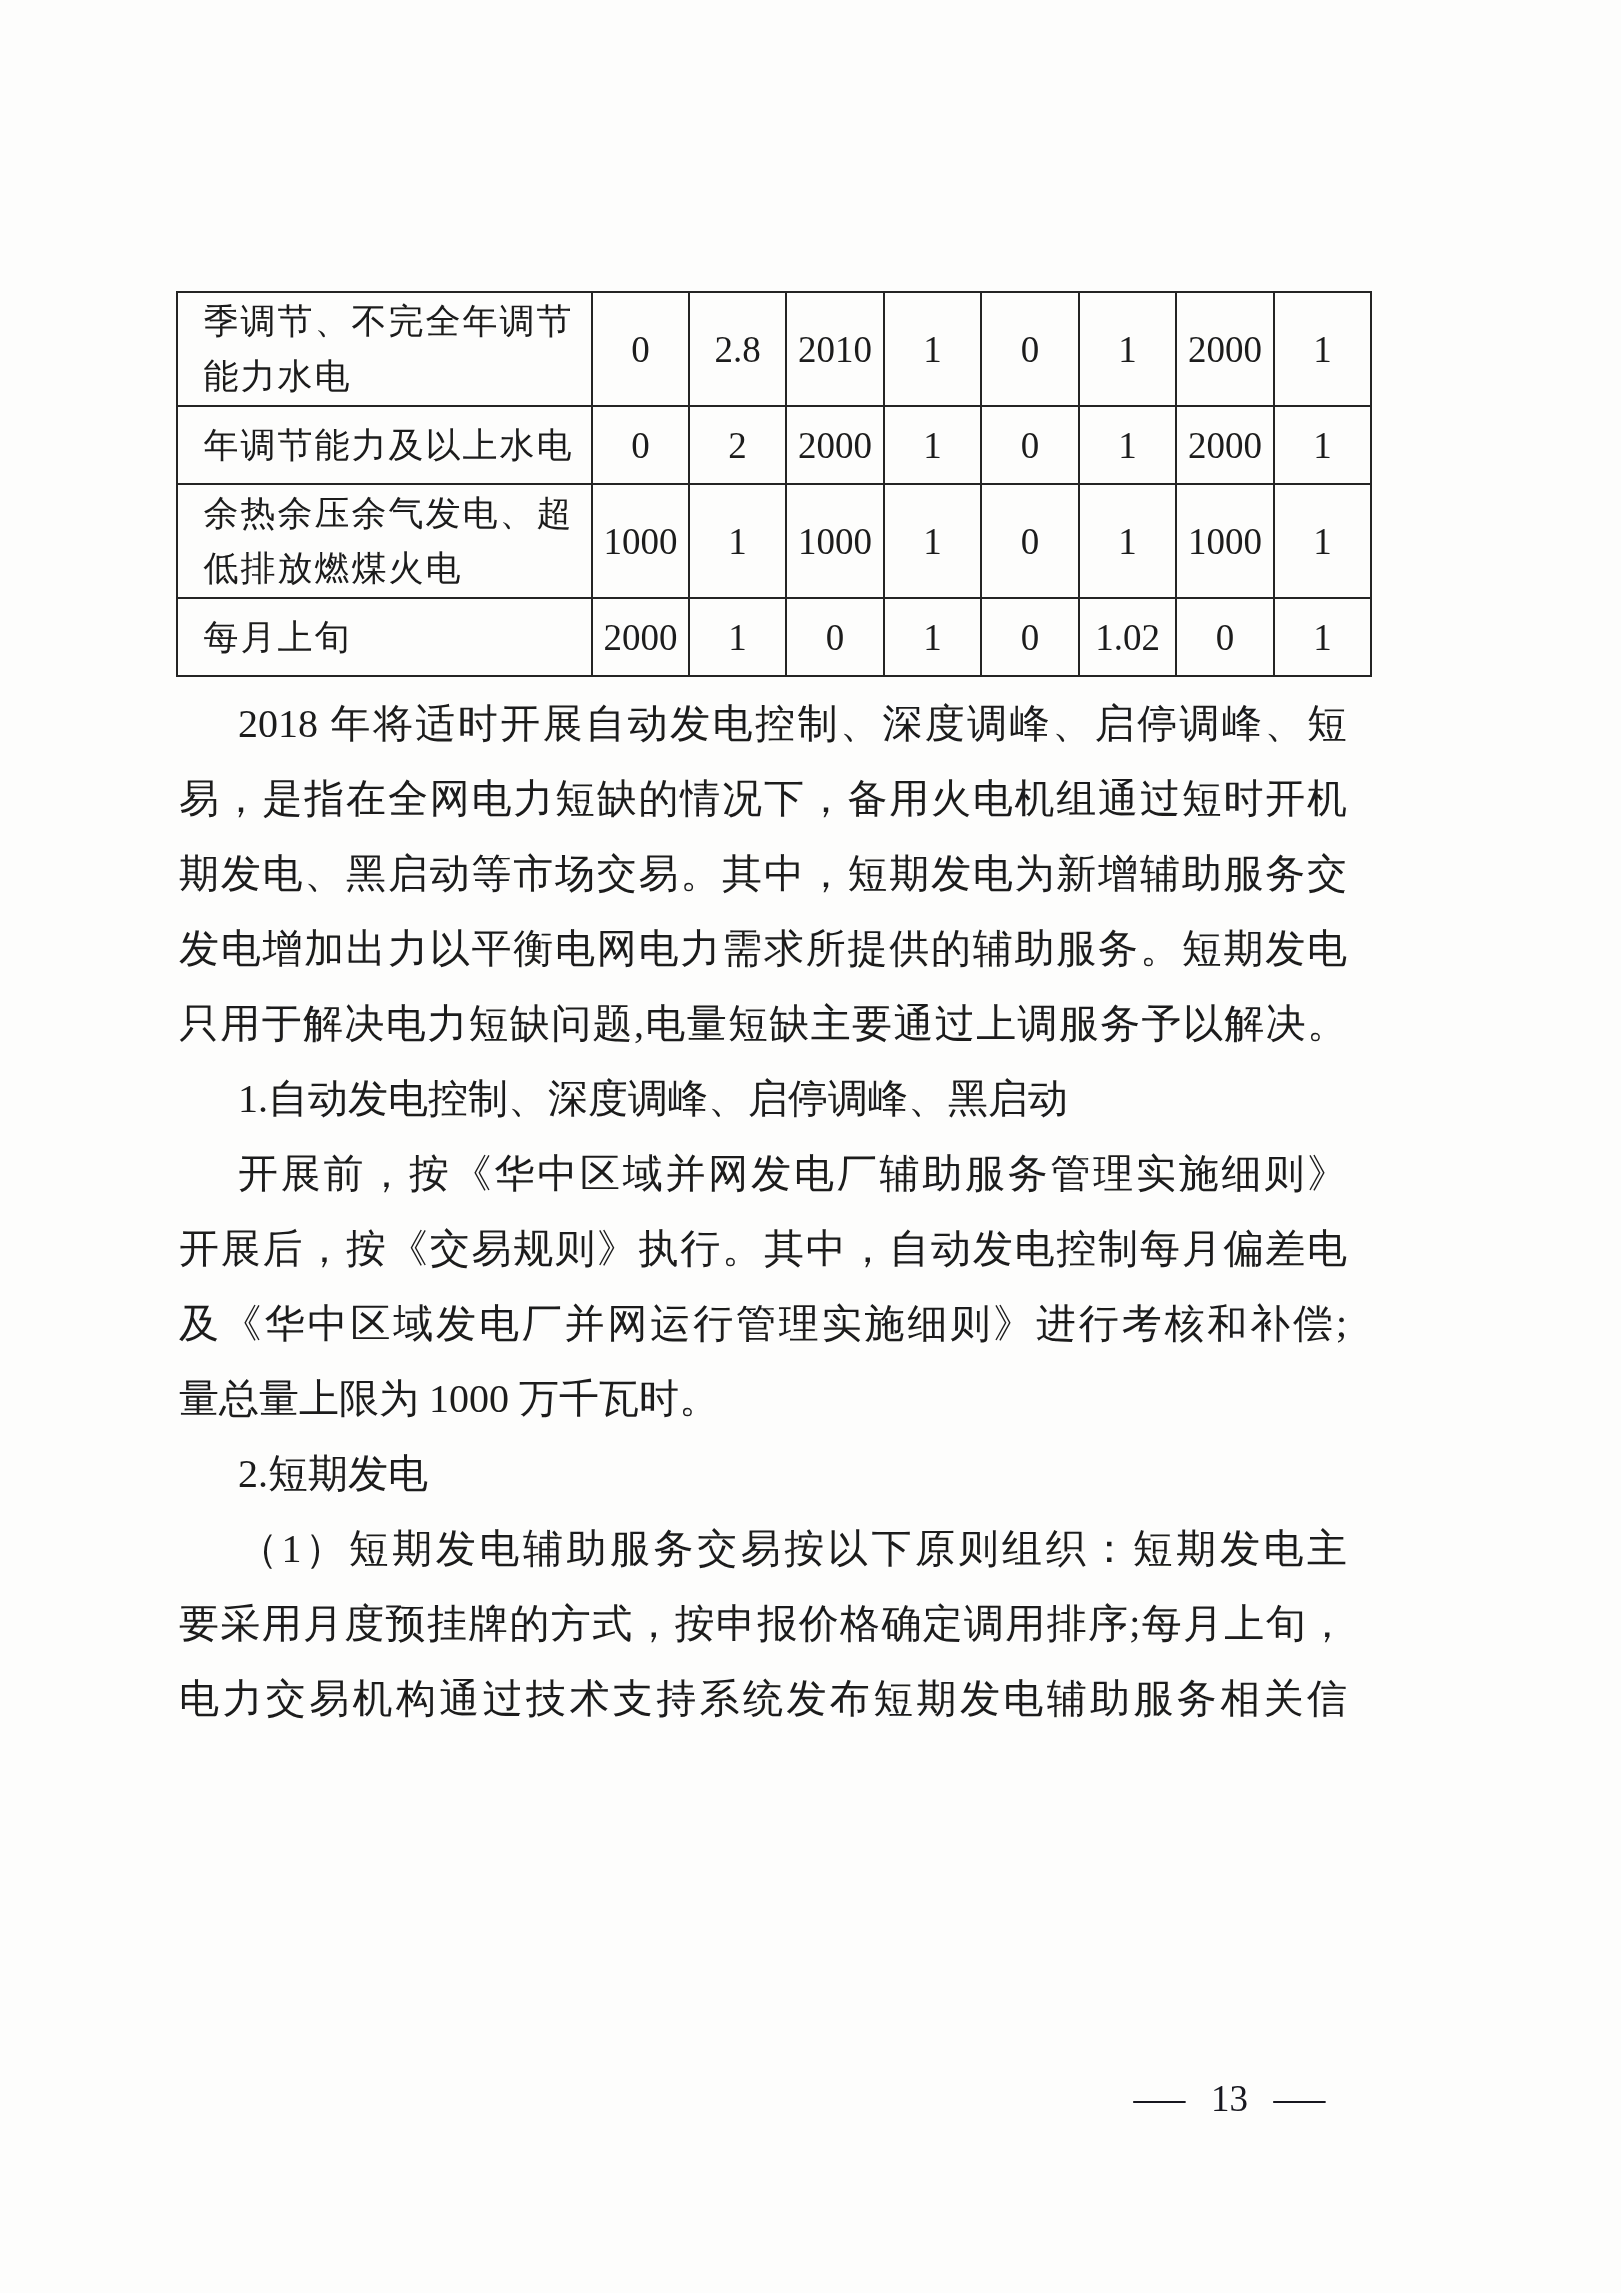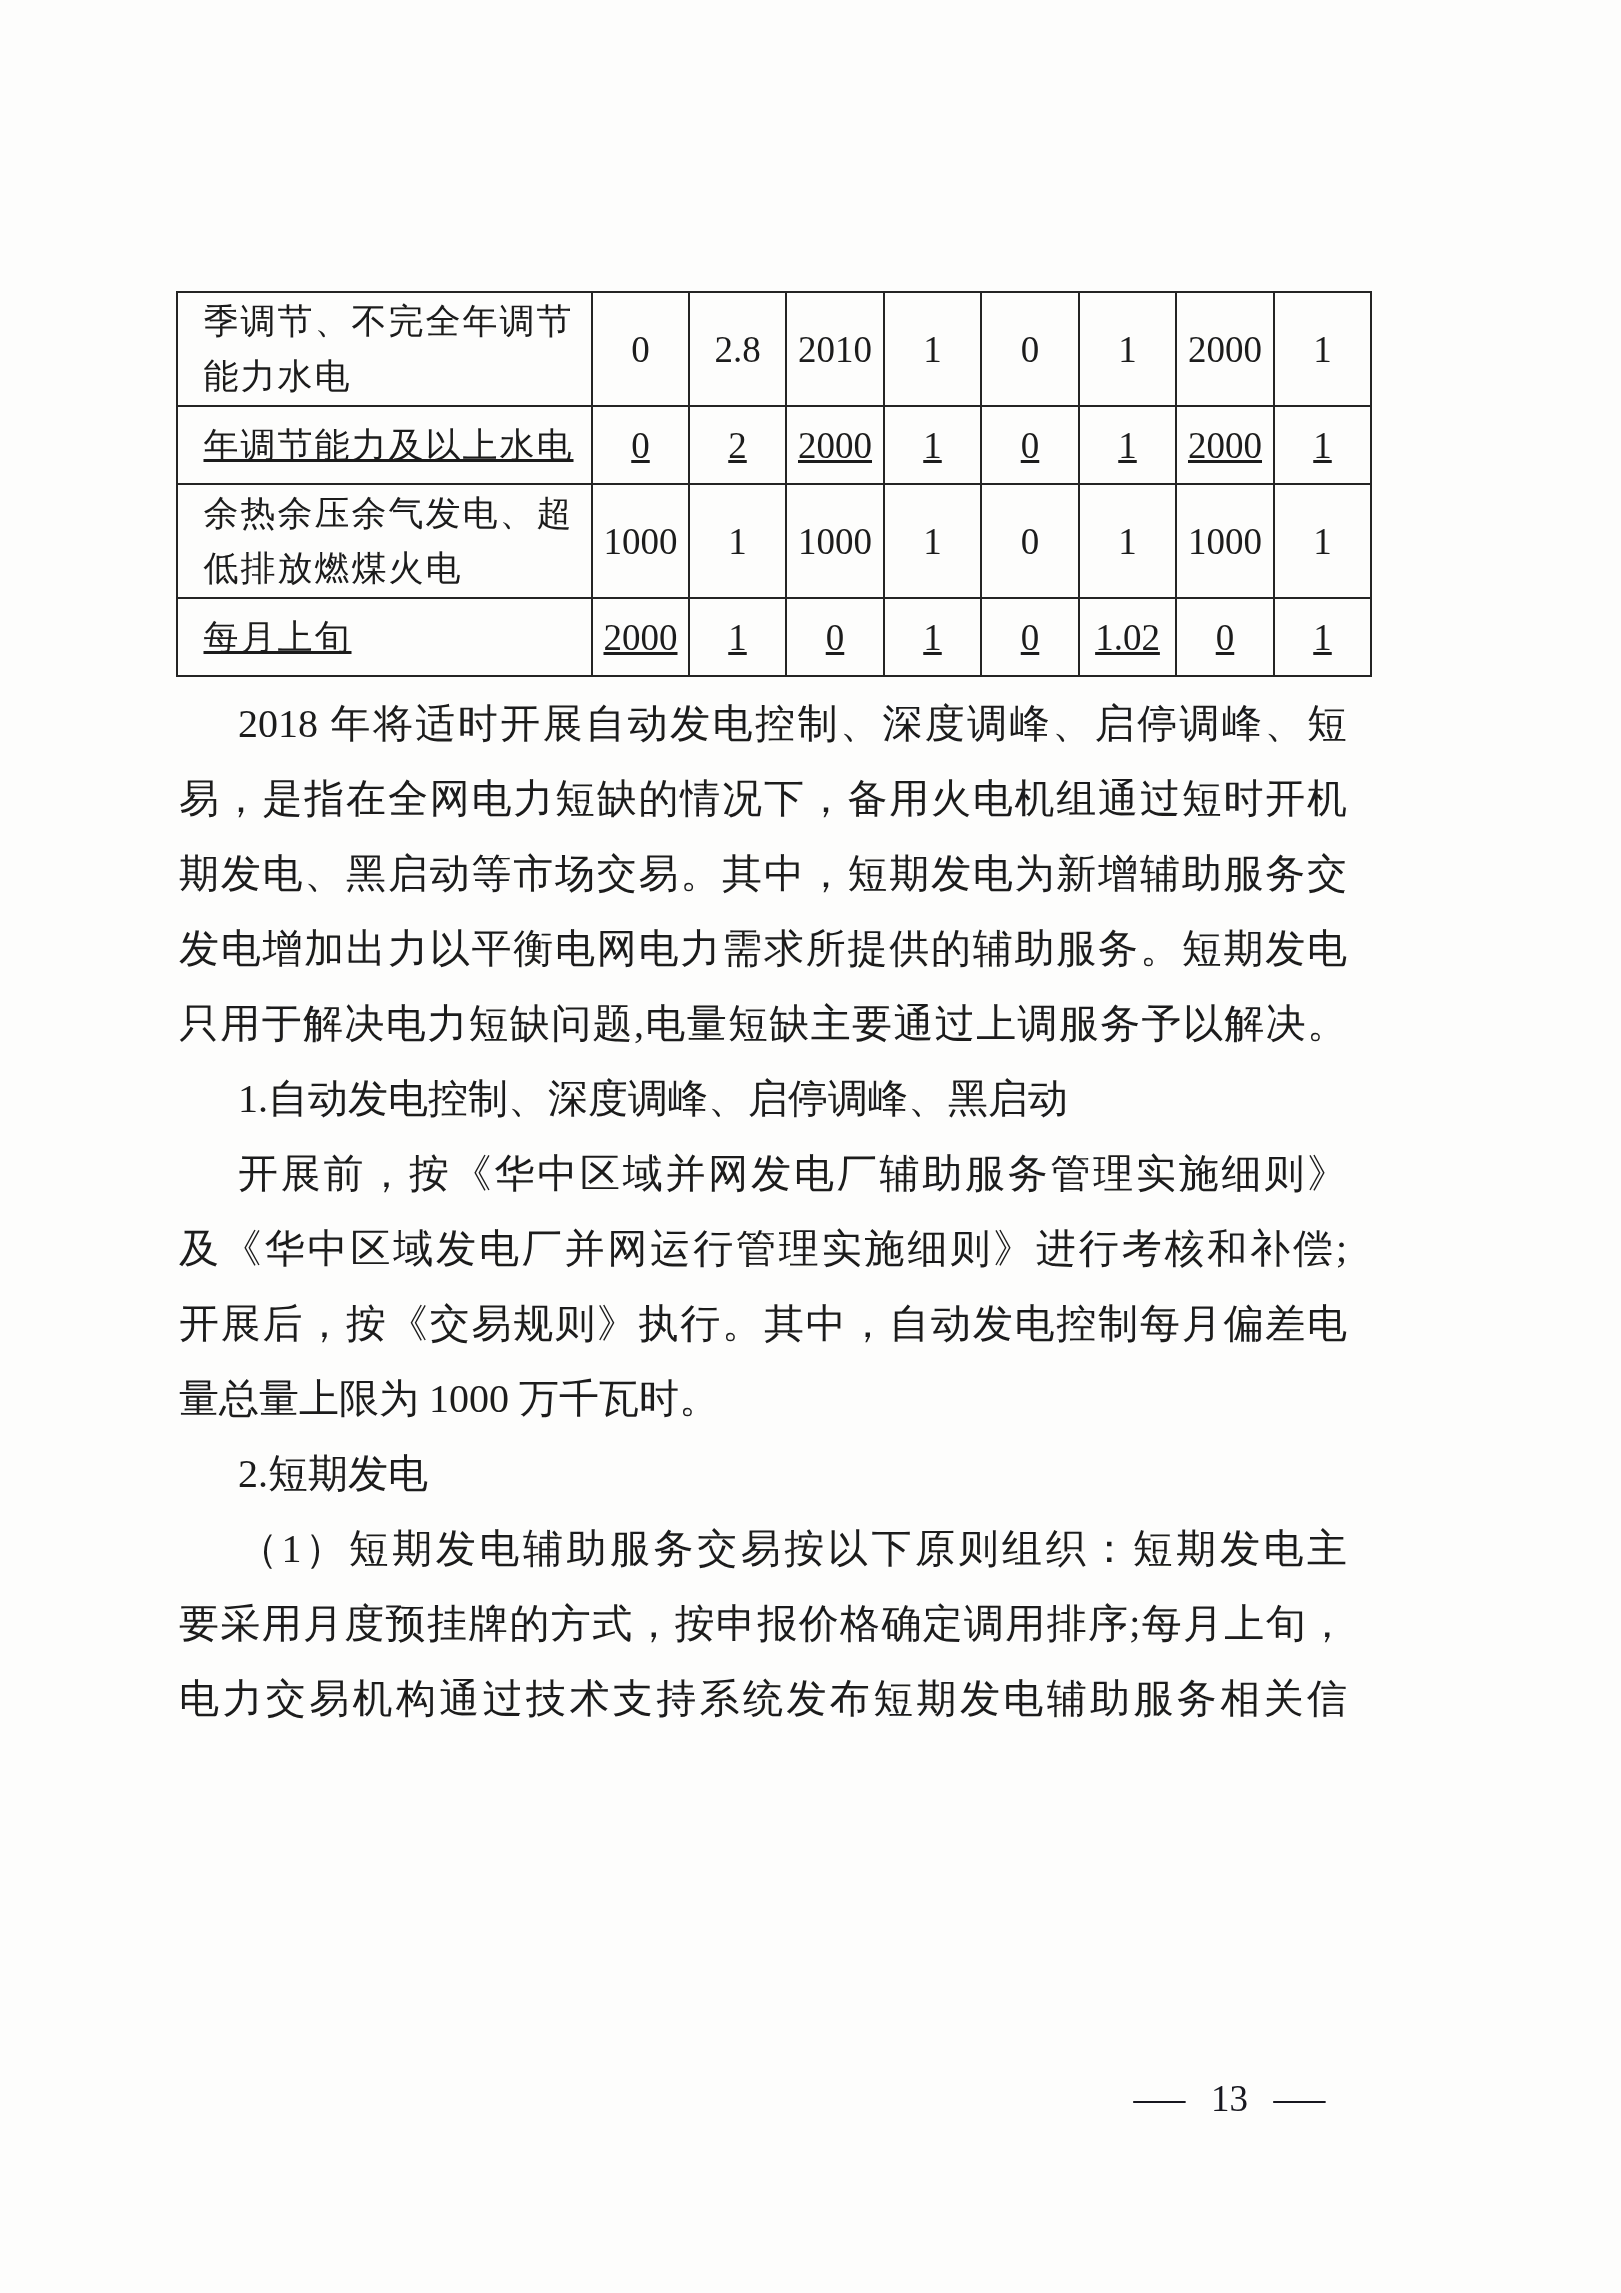--- a/index.html
+++ b/index.html
@@ -34,21 +34,21 @@
   }
   .rate-table td.lbl {
     text-align: left;
     font-size: 35px;
     padding-left: 25.5px;
     padding-right: 6px;
     line-height: 55px;
     letter-spacing: 2px;
   }
   .rate-table tr.tall { height: 114px; }
-  .rate-table tr.short { height: 78px; text-decoration: underline; }
+  .rate-table tr.short { height: 78px; }
 
   
   .text-block {
     position: absolute;
     left: 179px; top: 686px;
     width: 1168px;
   }
   .line {
     height: 75px;
     line-height: 75px;
@@ -146,22 +146,22 @@
 
     <div class="line jl ind">2018 年将适时开展自动发电控制、深度调峰、启停调峰、短</div>
     <div class="line jl">易，是指在全网电力短缺的情况下，备用火电机组通过短时开机</div>
     <div class="line jl">期发电、黑启动等市场交易。其中，短期发电为新增辅助服务交</div>
     <div class="line jl">发电增加出力以平衡电网电力需求所提供的辅助服务。短期发电</div>
     <div class="line jl">只用于解决电力短缺问题,电量短缺主要通过上调服务予以解决。</div>
 
     <div class="line ind">1.自动发电控制、深度调峰、启停调峰、黑启动</div>
 
     <div class="line jl ind">开展前，按《华中区域并网发电厂辅助服务管理实施细则》</div>
+    <div class="line jl">开展后，按《交易规则》执行。其中，自动发电控制每月偏差电</div>
     <div class="line jl">及《华中区域发电厂并网运行管理实施细则》进行考核和补偿;</div>
-    <div class="line jl">开展后，按《交易规则》执行。其中，自动发电控制每月偏差电</div>
     <div class="line">量总量上限为 1000 万千瓦时。</div>
 
     <div class="line ind">2.短期发电</div>
 
     <div class="line jl ind">（1）短期发电辅助服务交易按以下原则组织：短期发电主</div>
     <div class="line jl">要采用月度预挂牌的方式，按申报价格确定调用排序;每月上旬，</div>
     <div class="line jl">电力交易机构通过技术支持系统发布短期发电辅助服务相关信</div>
   </div>
 
   <div class="footer">

